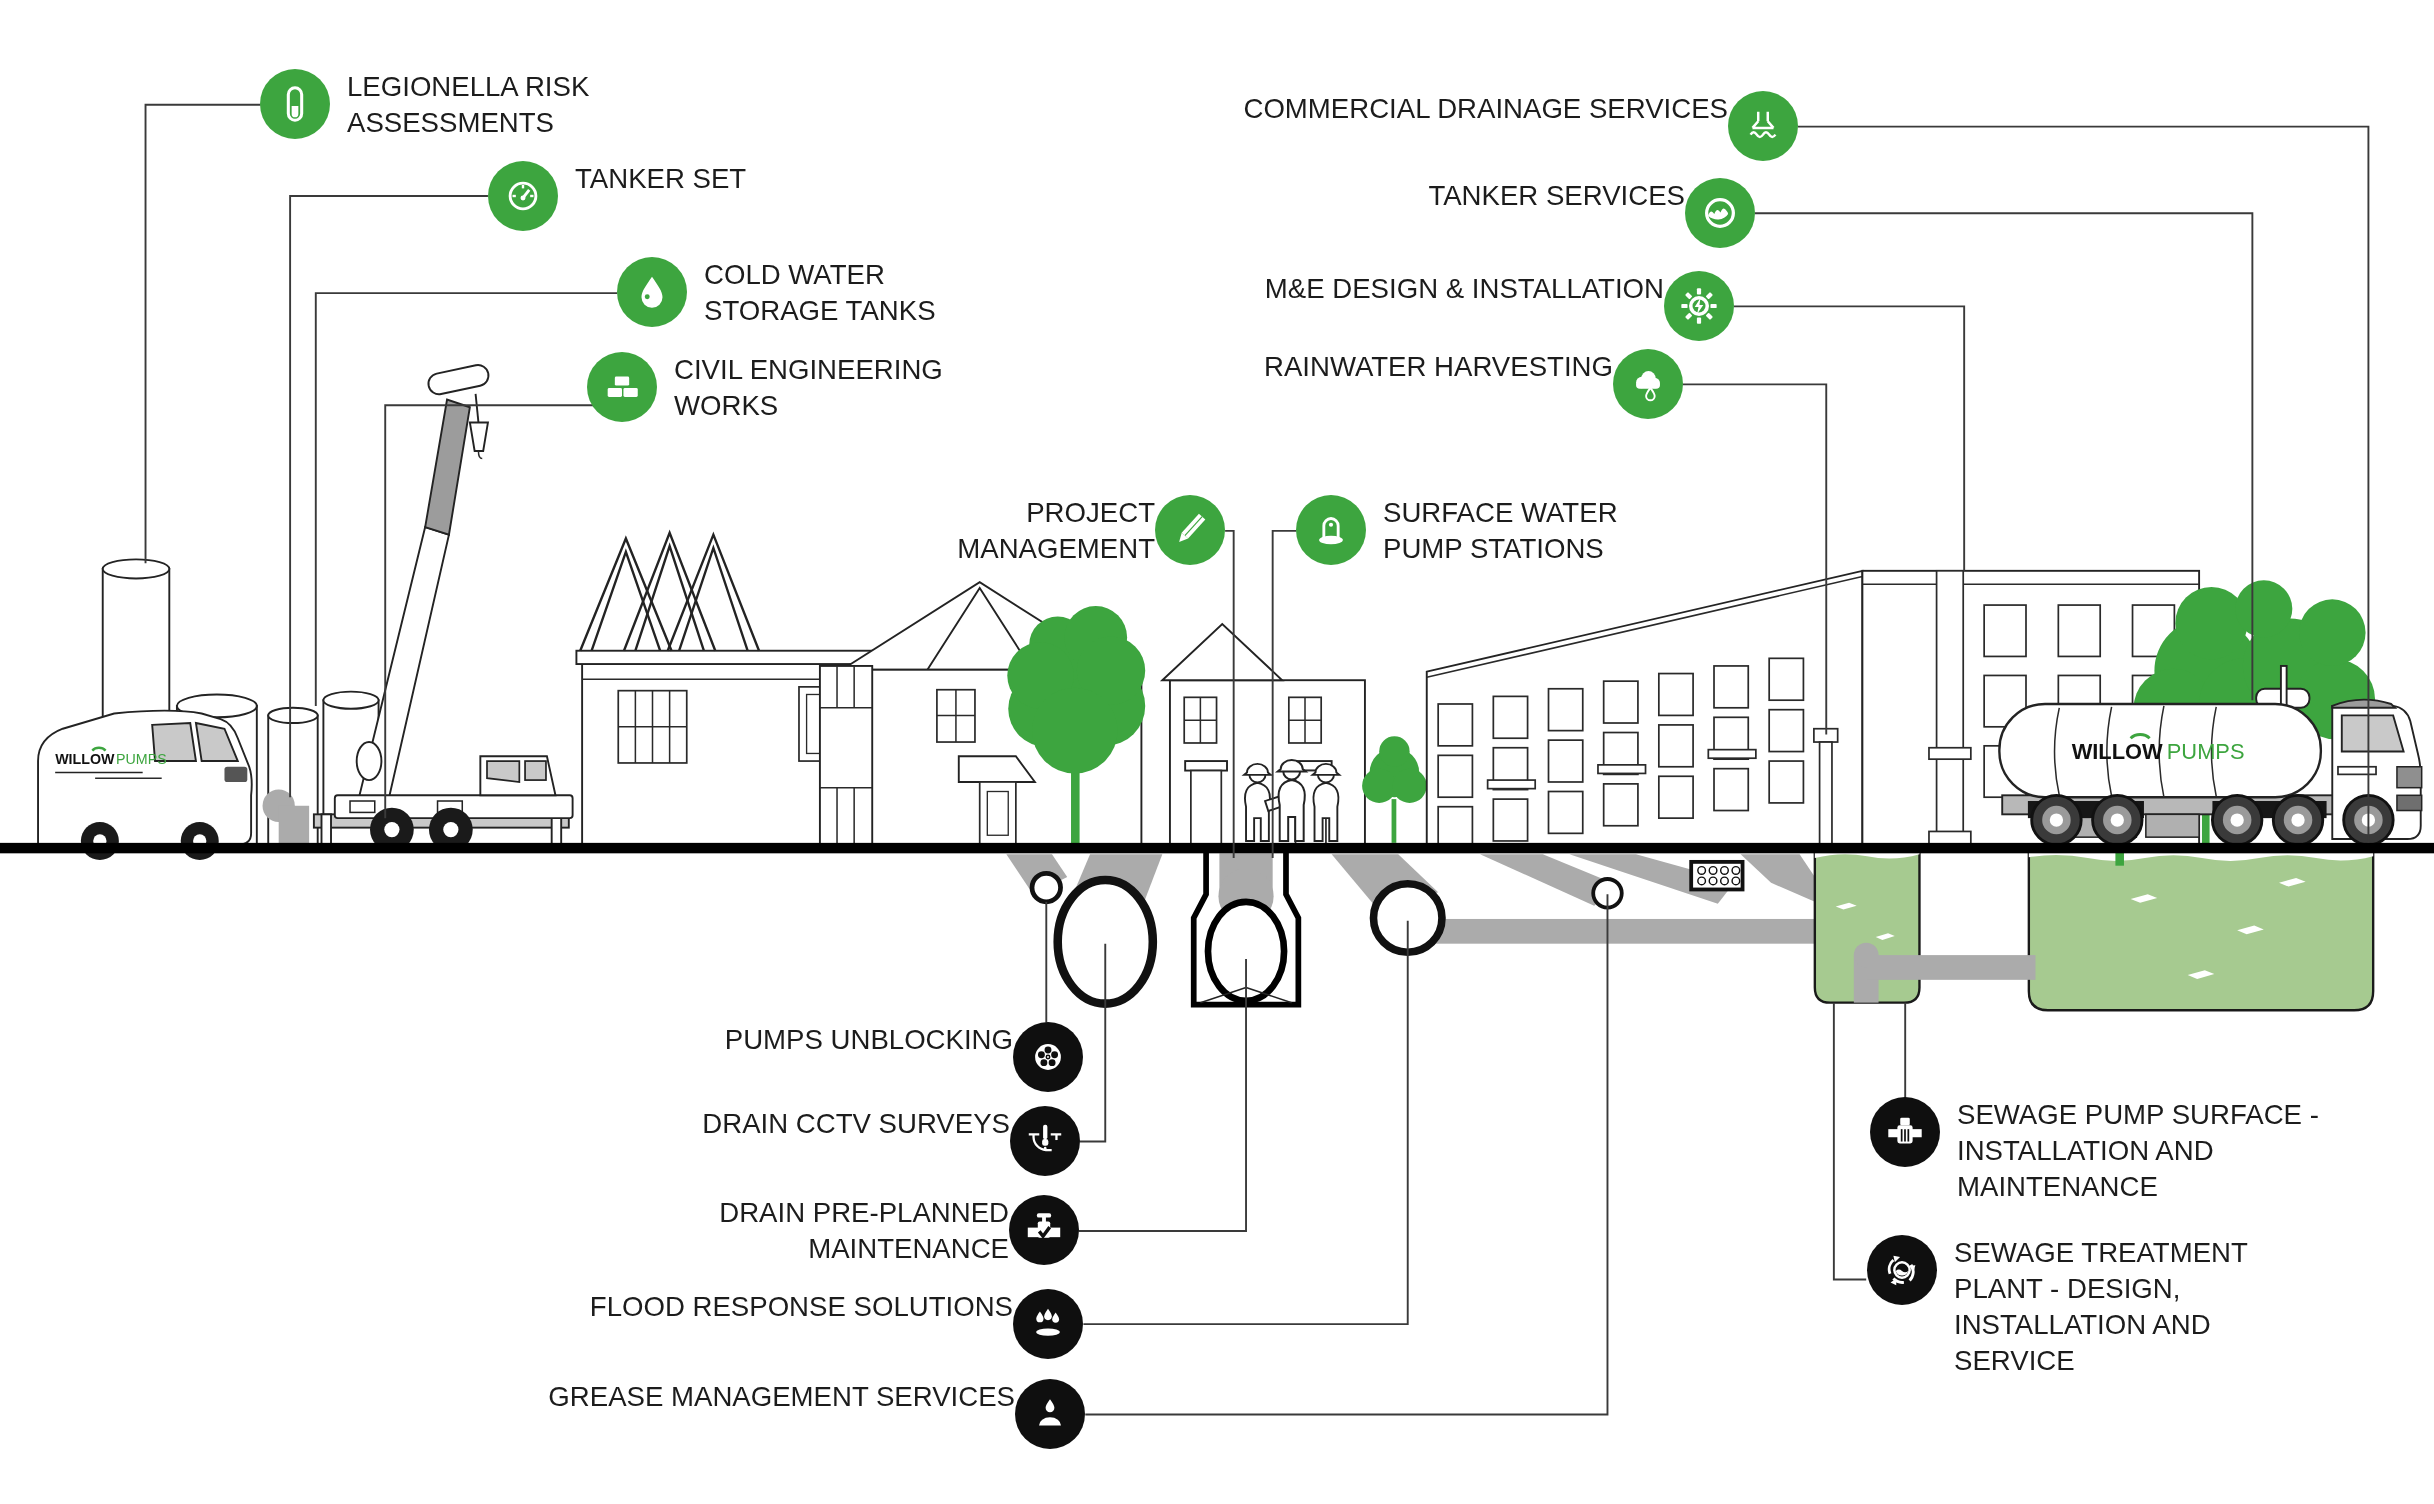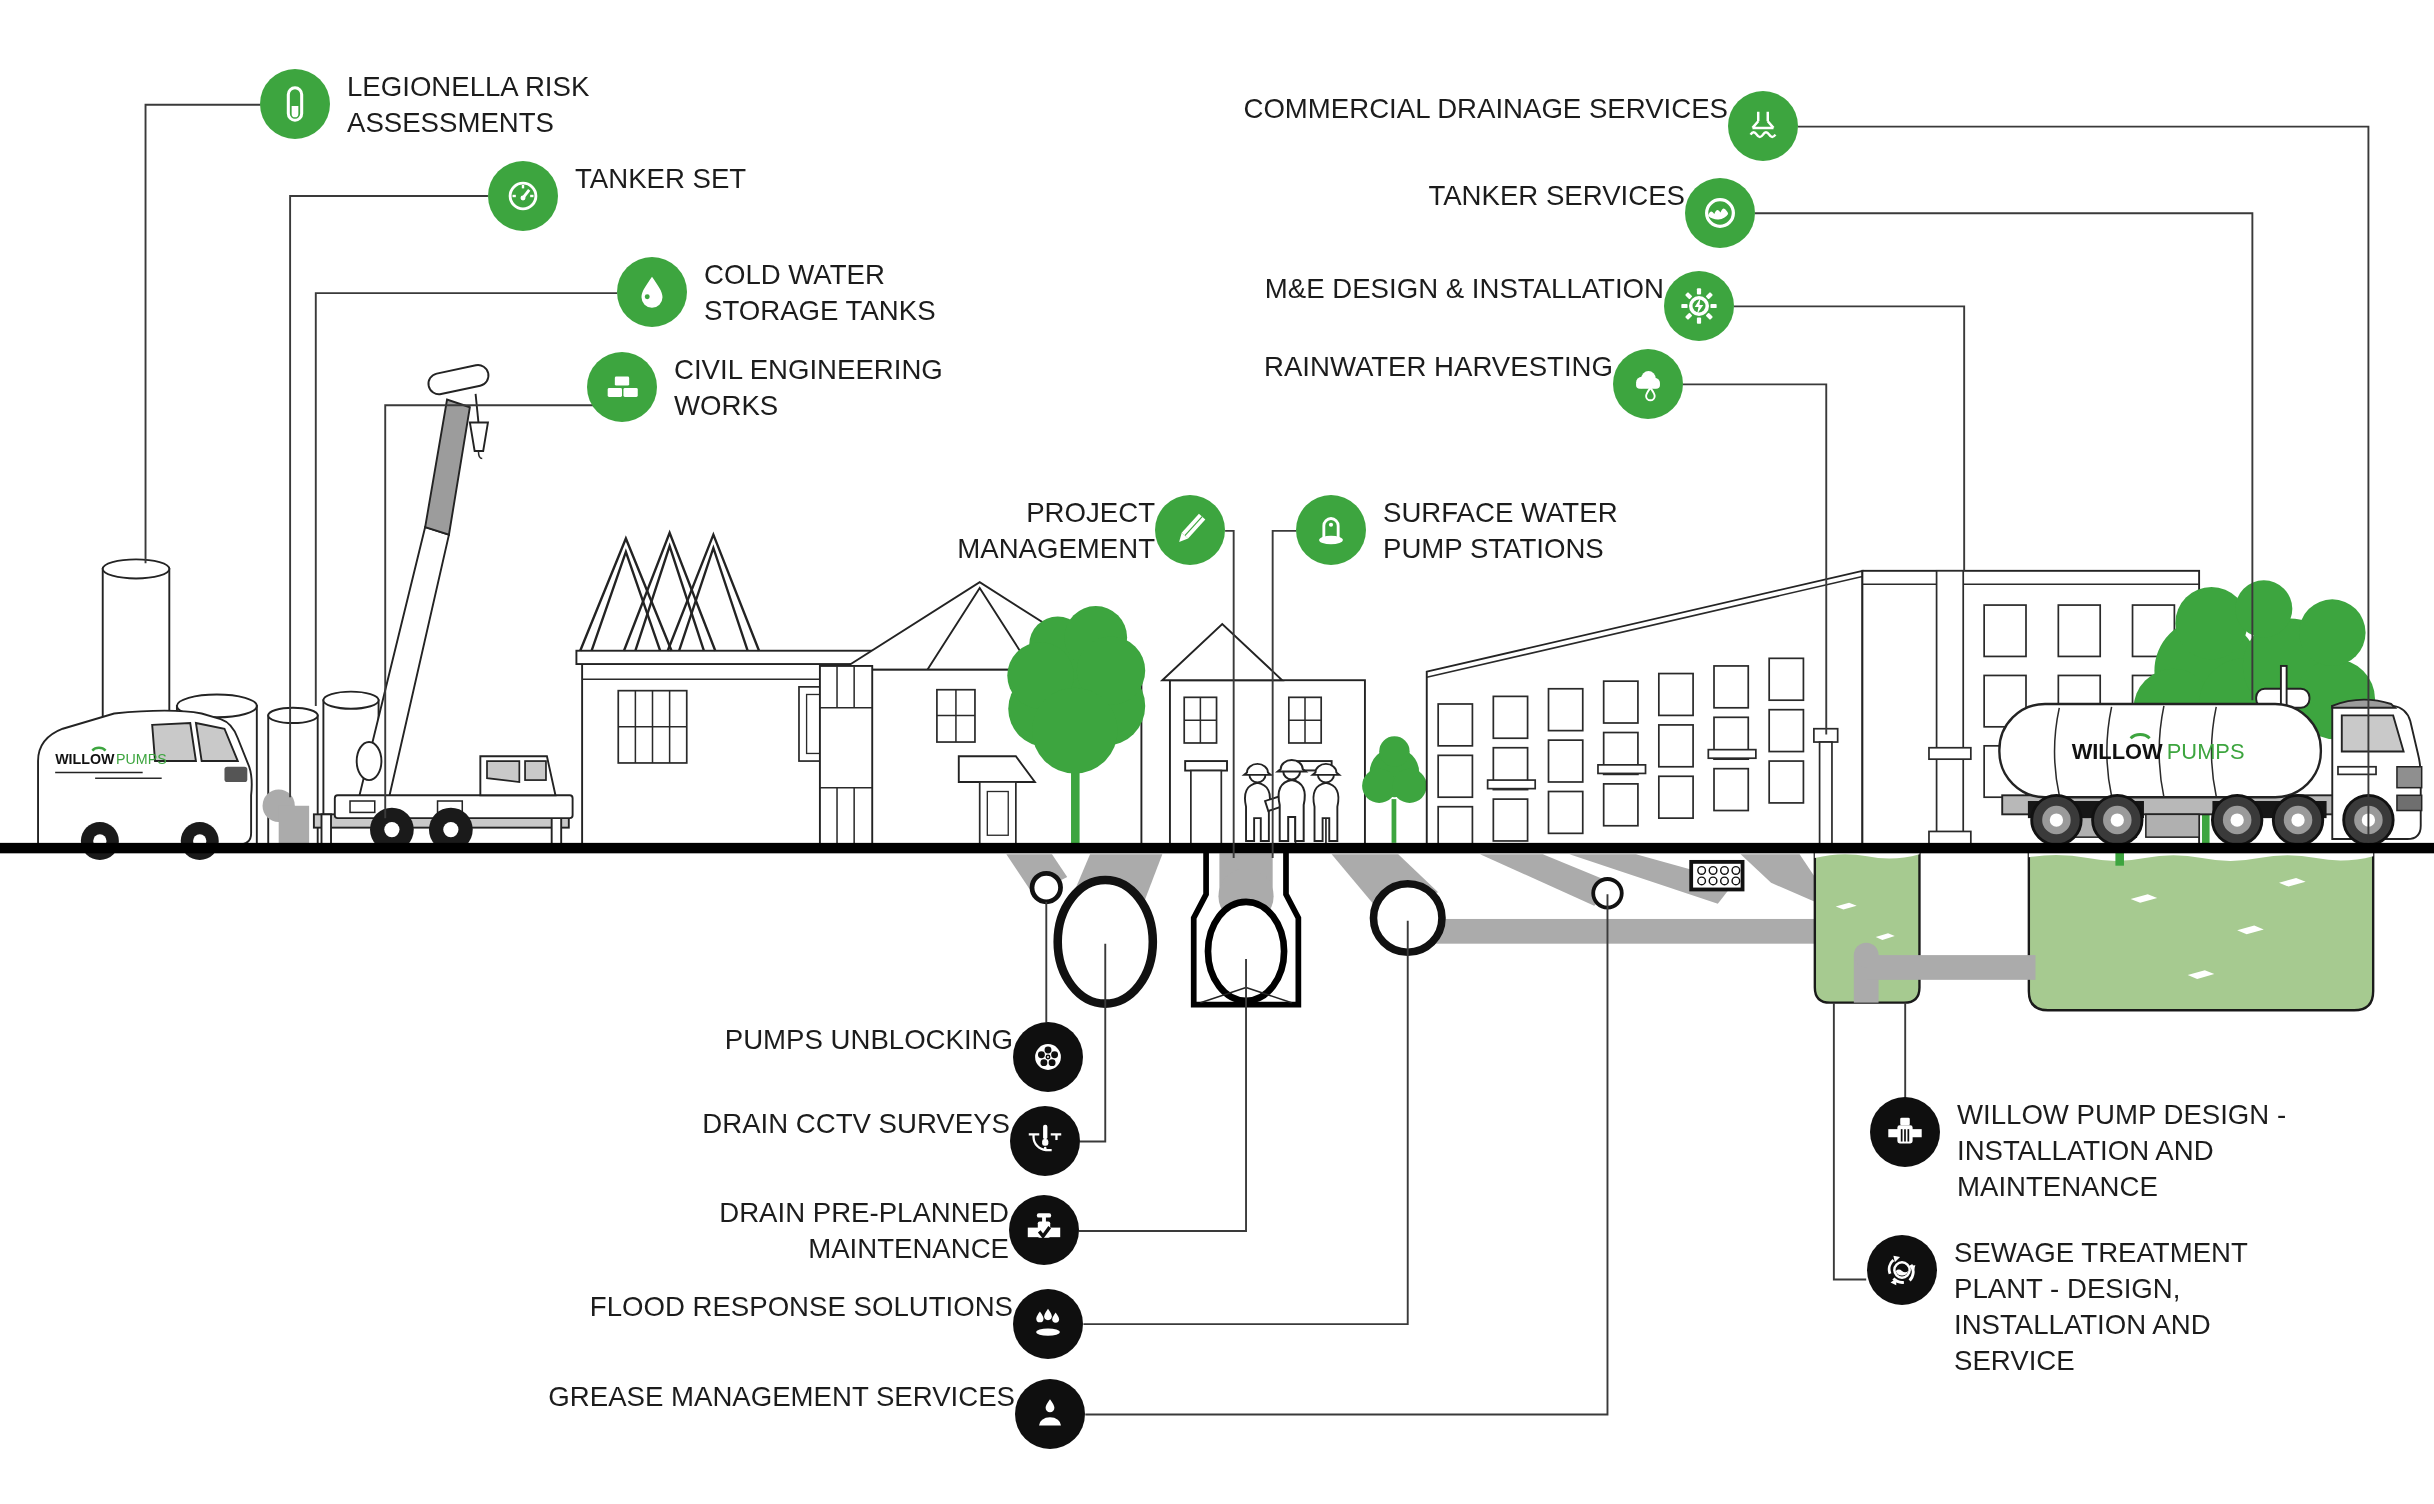--- a/index.html
+++ b/index.html
@@ -585,21 +585,21 @@
           <rect x="4.5" y="19" width="35" height="8.5" fill="#fff"></rect>
           <rect x="14" y="15" width="16" height="19" rx="2.5" fill="#fff"></rect>
           <rect x="17" y="7" width="10" height="8" rx="1.5" fill="#fff"></rect>
           <g stroke="#0f0f0f" stroke-width="1.8">
             <line x1="18.5" y1="19" x2="18.5" y2="32"></line>
             <line x1="22" y1="19" x2="22" y2="32"></line>
             <line x1="25.5" y1="19" x2="25.5" y2="32"></line>
           </g>
         </svg>
     </span>
-    <span class="lbl l">WILLOW PUMP DESIGN -
+    <span class="lbl l">SEWAGE PUMP SURFACE -
 INSTALLATION AND
 MAINTENANCE</span>
   </div>
 
   <div class="svc black" style="left:1867px;top:1235px">
     <span class="badge">
       <svg width="42" height="42" viewBox="0 0 44 44">
           <g fill="none" stroke="#fff" stroke-width="3">
             <path d="M9.5,26 a13,13 0 0 1 3.5,-14.5"></path>
             <path d="M31.5,16.5 a13,13 0 0 1 -1.5,16.5"></path>

